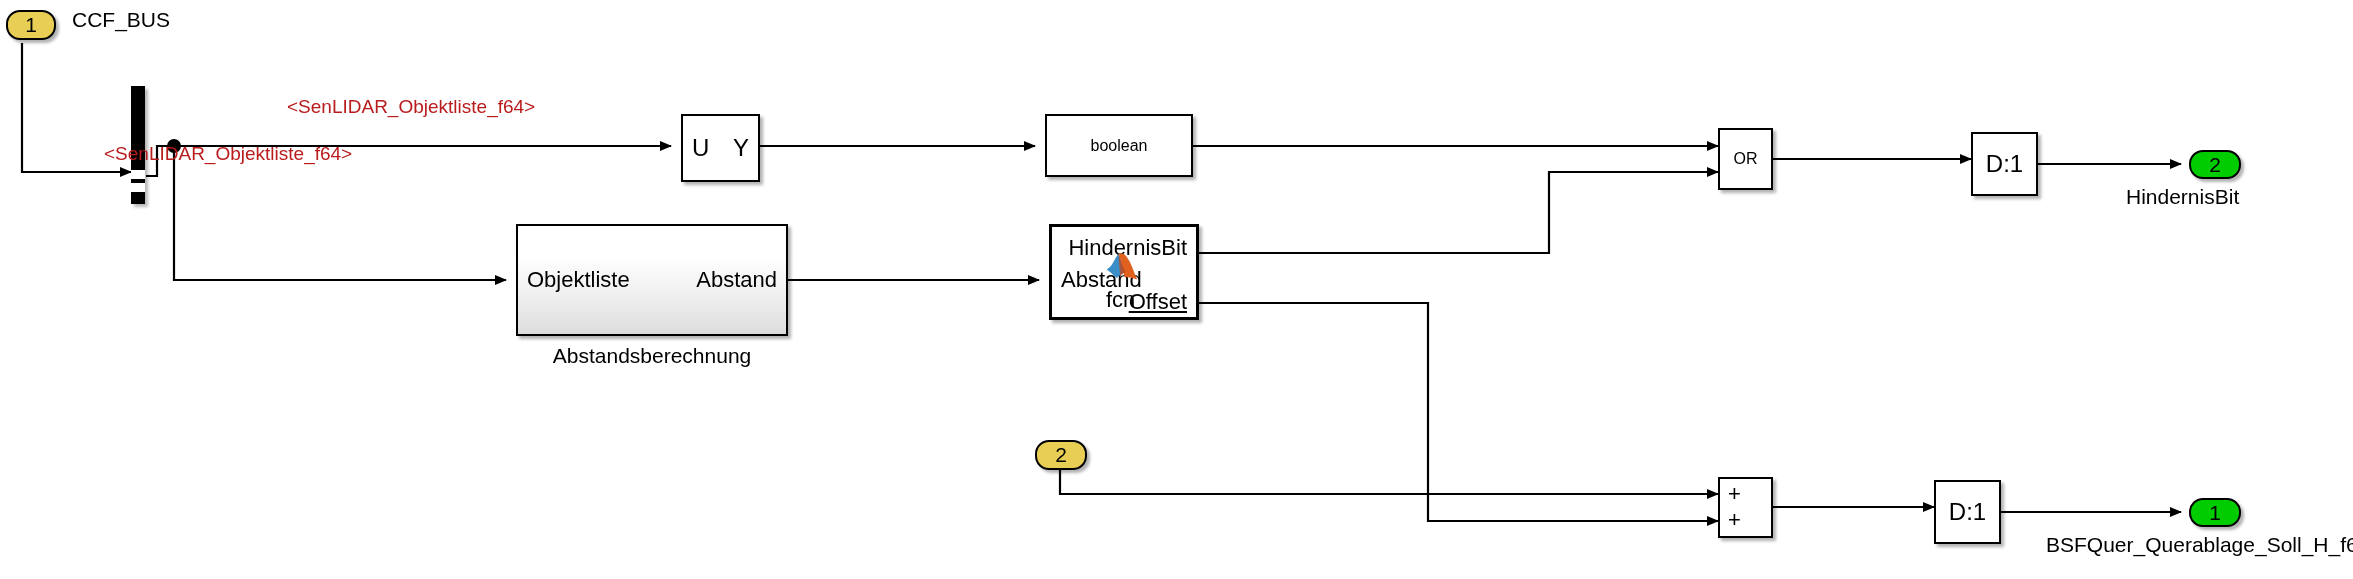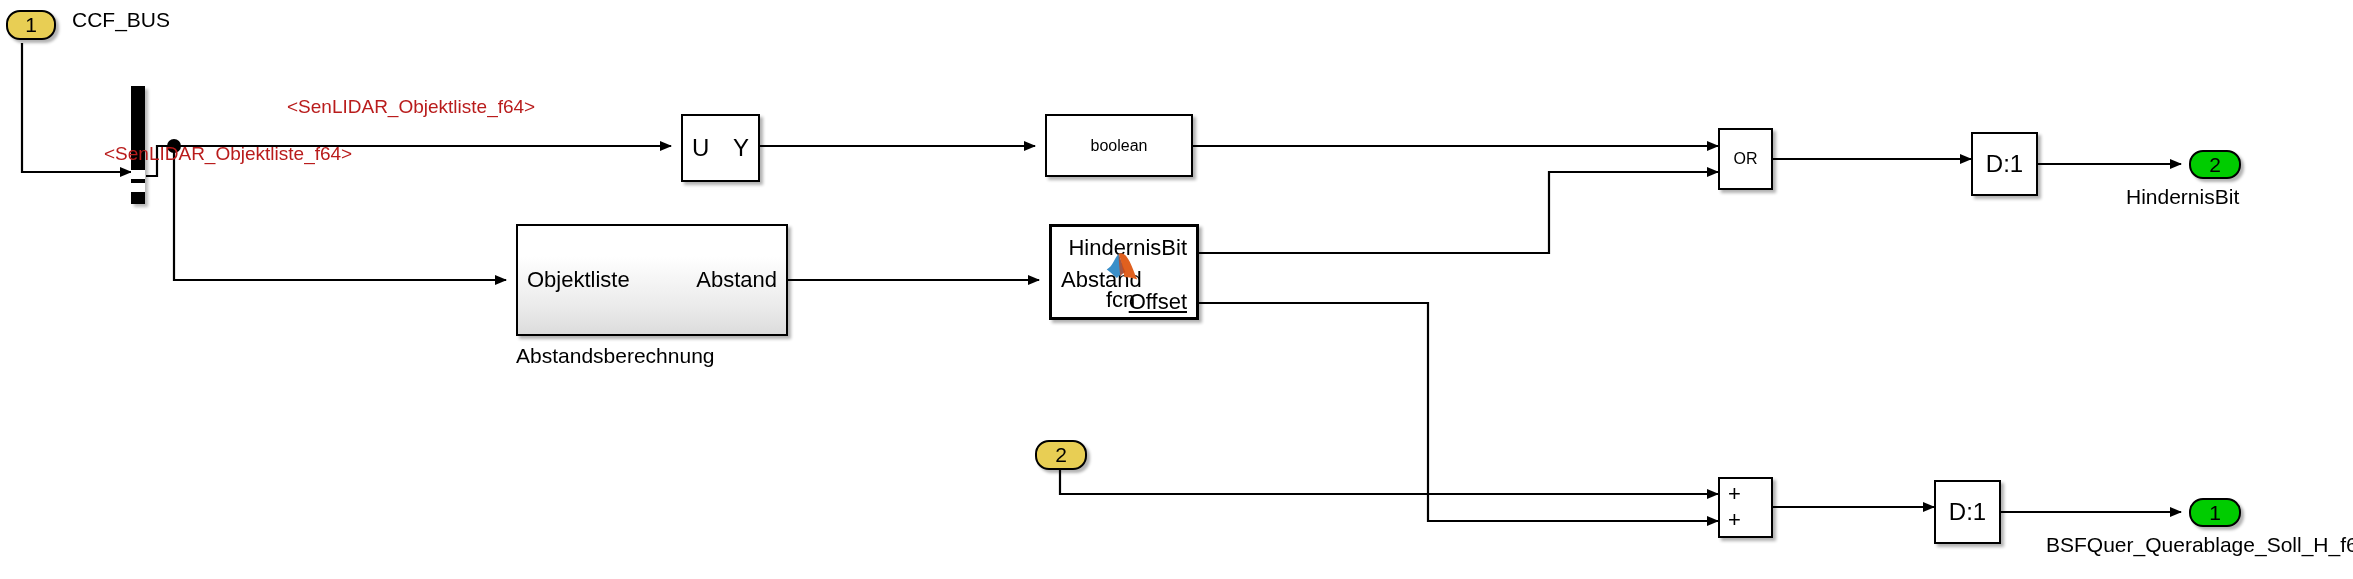--- a/index.html
+++ b/index.html
@@ -187,21 +187,21 @@
   </div>
 
   <div class="blk" style="left:1045px; top:114px; width:148px; height:63px;">
     <div class="ctr">boolean</div>
   </div>
 
   <div class="blk subsys" style="left:516px; top:224px; width:272px; height:112px;padding-left:28px;">
     <div class="port-l" style="top:50%; transform:translateY(-50%);">Objektliste</div>
     <div class="port-r" style="top:50%; transform:translateY(-50%);">Abstand</div>
   </div>
-  <div class="lbl" style="left:516px; top:344px; width:272px; text-align:left;">Abstandsberechnung</div>
+  <div class="lbl" style="left:516px; top:344px; width:272px; text-align:center;">Abstandsberechnung</div>
 
   <div class="blk" style="left:1049px; top:224px; width:150px; height:96px; border-width:3px;">
     <div class="port-r" style="top:8px;">HindernisBit</div>
     <div class="port-l" style="top:40px;">Abstand</div>
     <div class="port-r" style="top:62px;text-decoration:underline;">Offset</div>
     <div class="fcn-txt" style="left:54px; top:60px;">fcn</div>
 
     <svg class="ml-logo" style="left:53px; top:22px;" viewBox="0 0 40 40" xmlns="http://www.w3.org/2000/svg">
       <path d="M2,24 C9,21 11,11 16,6 C19,13 21,22 24,27 C21,28 17,31 14,34 C9,30 5,26 2,24 Z" fill="#3a8fc9"></path>
       <path d="M16,6 C22,2 27,10 31,19 C34,26 36,32 38,36 C33,34 28,33 23,33

